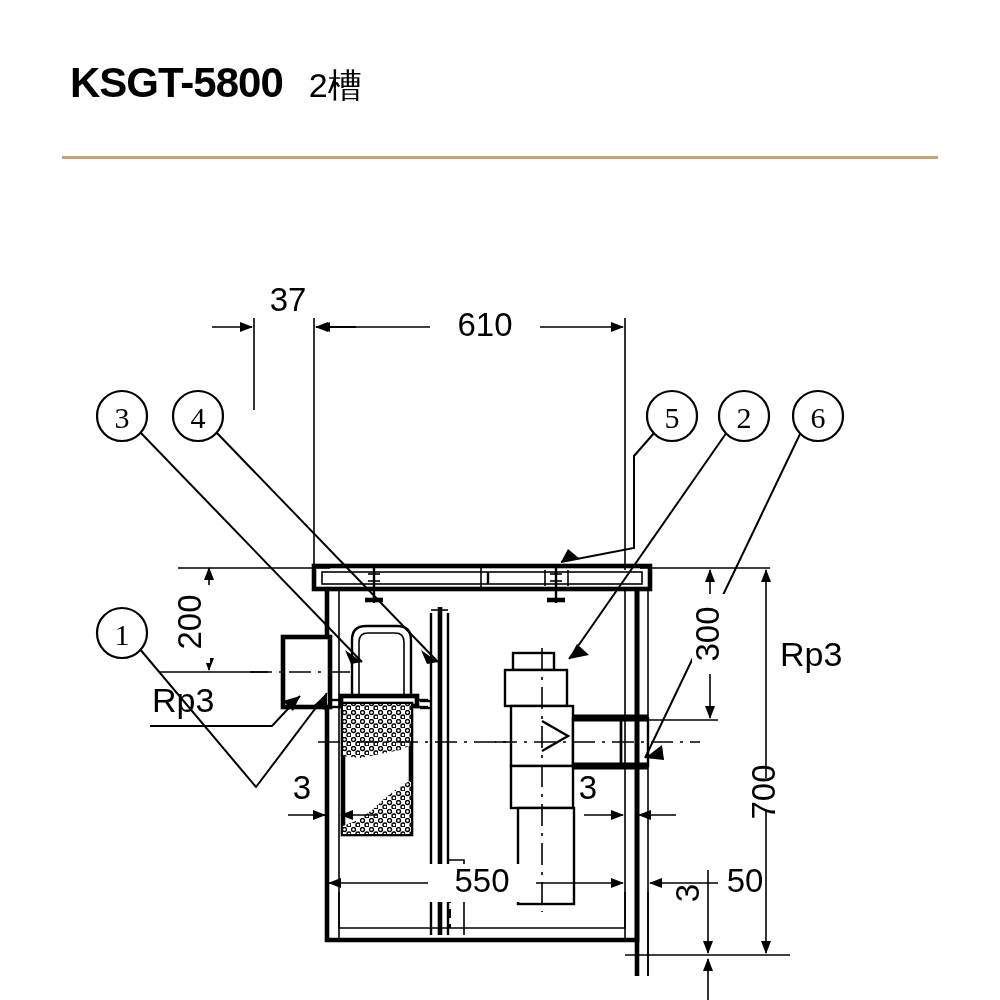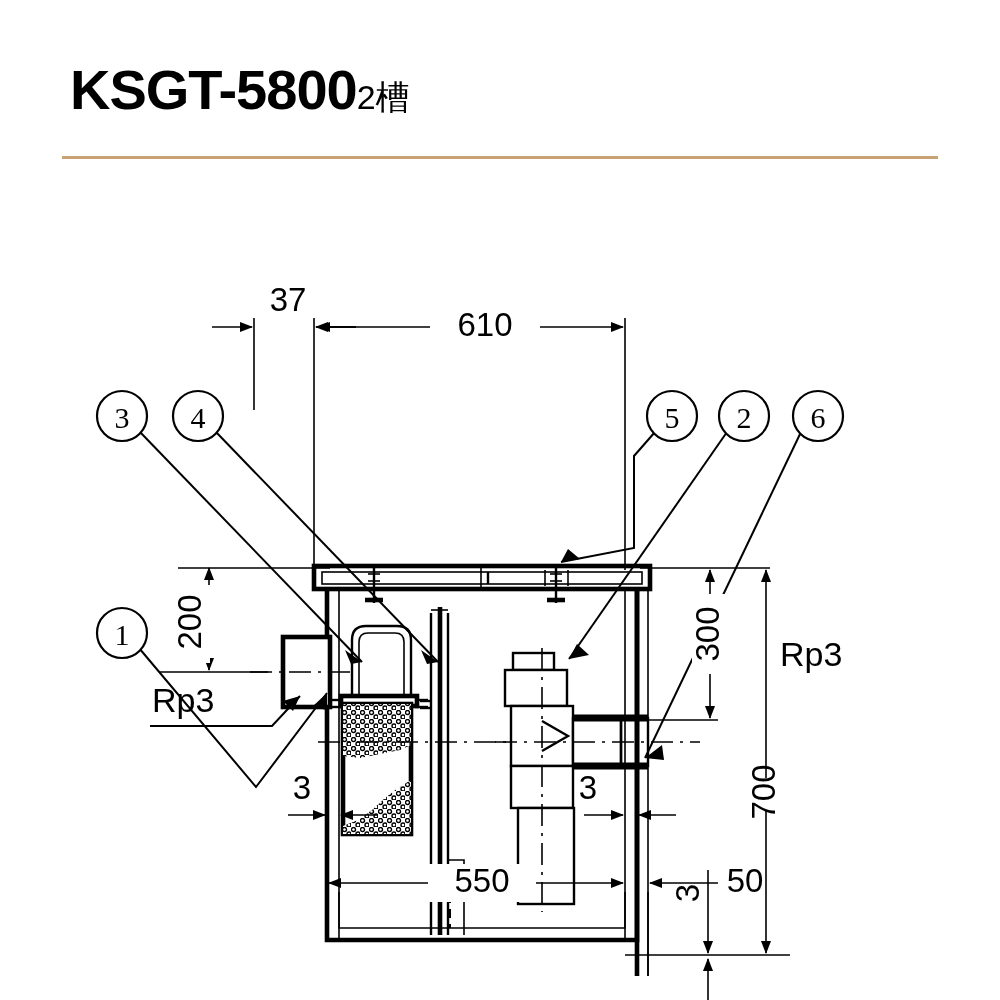--- a/index.html
+++ b/index.html
@@ -1,21 +1,21 @@
 <!DOCTYPE html>
 <html><head>
 <meta charset="utf-8">
 <style>
   html,body{margin:0;padding:0;background:#ffffff;}
   body{width:1000px;height:1000px;font-family:"Liberation Sans",sans-serif;color:#000;overflow:hidden;}
   .page{position:relative;width:1000px;height:1000px;background:#fff;}
   .header{position:absolute;left:0;top:0;width:1000px;height:170px;}
   .title-row{position:absolute;left:70px;top:62px;display:flex;align-items:baseline;}
-  .title-main{font-size:56px;font-weight:bold;letter-spacing:-1px;line-height:1;}
-  .title-sub{font-size:34px;font-weight:normal;line-height:1;}
+  .title-main{font-size:42px;font-weight:bold;letter-spacing:-1px;line-height:1;}
+  .title-sub{font-size:34px;font-weight:normal;margin-left:26px;line-height:1;}
   .rule{position:absolute;left:62px;top:156px;width:876px;height:3px;background:#c8a275;}
   .drawing{position:absolute;left:0;top:170px;width:1000px;height:830px;}
   svg{display:block;}
   .ln{stroke:#000;fill:none;}
   .thin{stroke-width:1.6;}
   .med{stroke-width:2.4;}
   .thick{stroke-width:4.6;}
   .xthick{stroke-width:7;}
   .dim{stroke:#000;stroke-width:1.6;fill:none;}
   .center{stroke:#000;stroke-width:1.6;fill:none;stroke-dasharray:22 7 3 7;}

